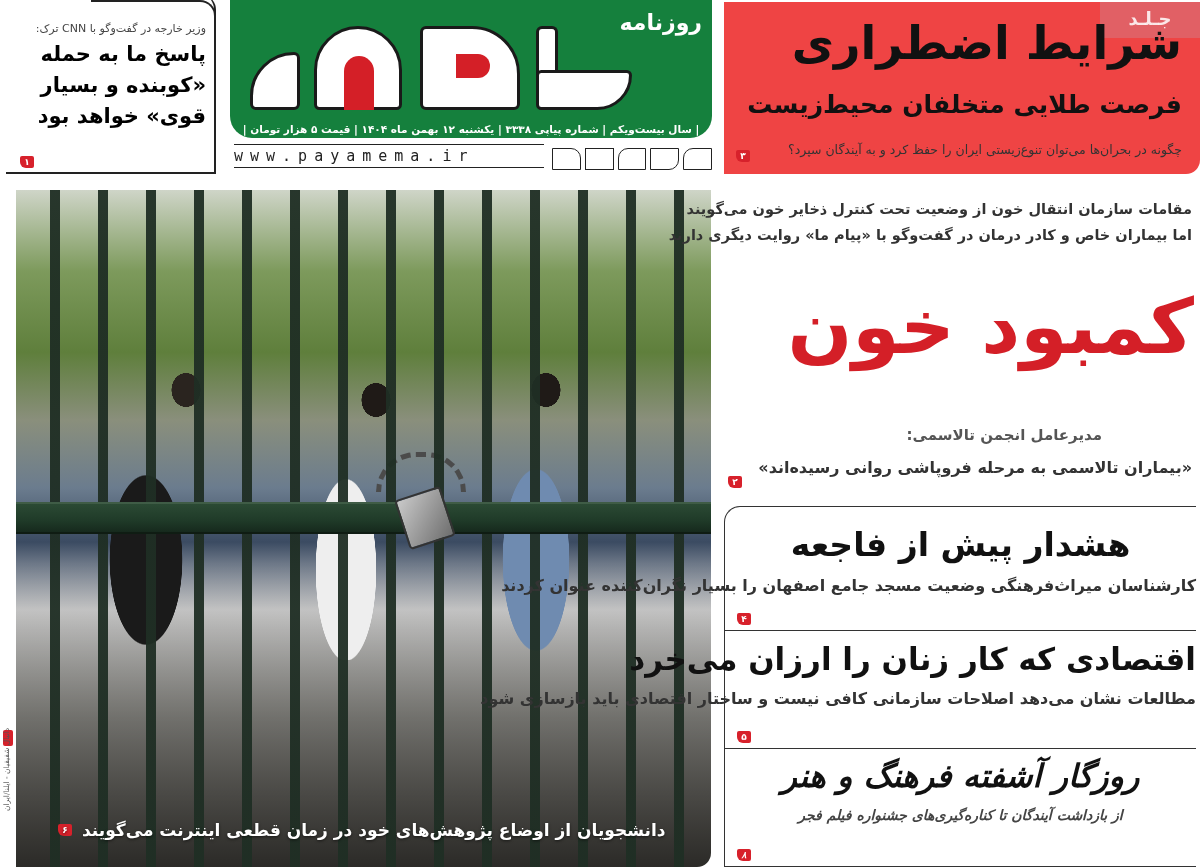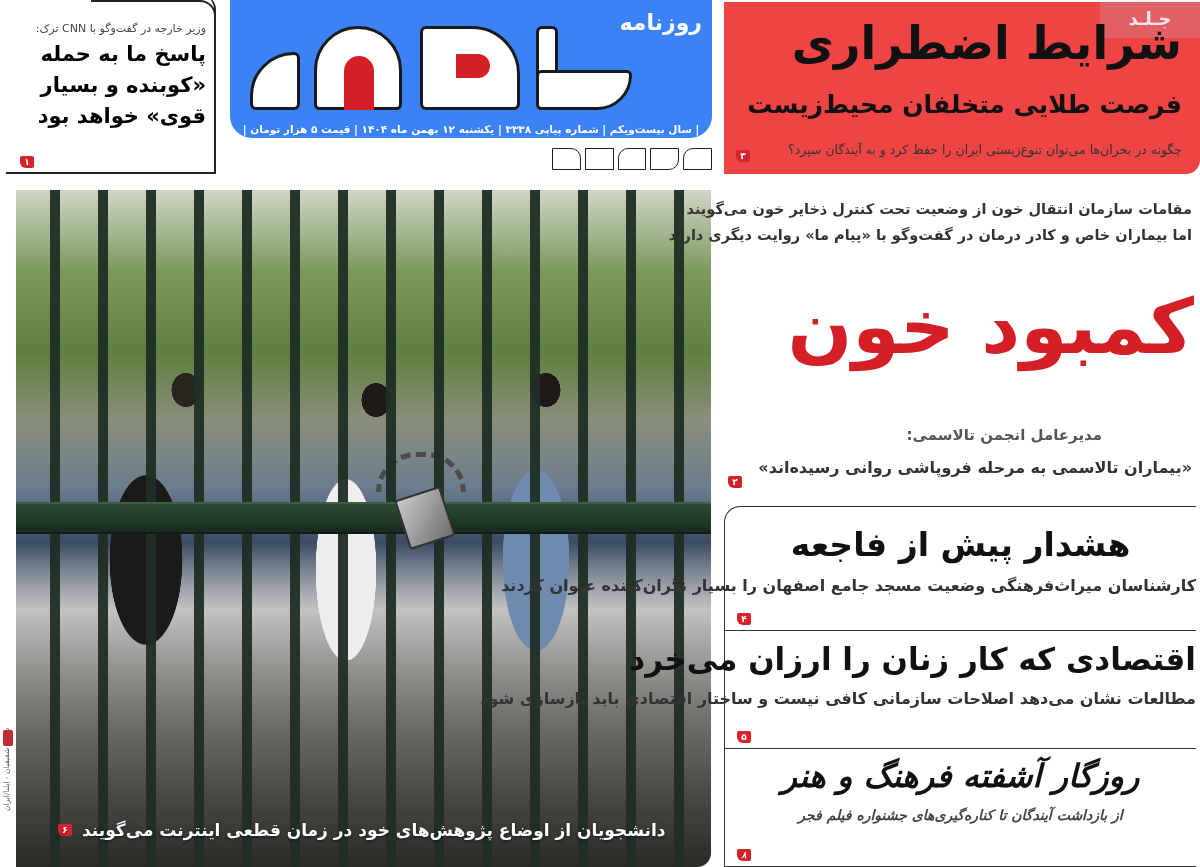--- a/index.html
+++ b/index.html
@@ -24,21 +24,21 @@
   .badge {
     display: inline-block; background: #d7212b; color: #fff; font-size: 9px; font-weight: bold;
     min-width: 14px; height: 12px; line-height: 12px; text-align: center; border-radius: 2px 2px 2px 6px;
     padding: 0 2px;
   }
   .left-teaser .badge { position: absolute; left: 14px; bottom: 4px; }
 
   
   .masthead {
     position: absolute; left: 230px; top: 0; width: 482px; height: 138px;
-    background: #3b82f6; border-radius: 0 0 22px 22px; overflow: hidden;
+    background: #15803d; border-radius: 0 0 22px 22px; overflow: hidden;
   }
   .logo-blocks { position: absolute; left: 14px; top: 12px; width: 390px; height: 100px; }
   .logo-blk { position: absolute; background: #fff; border: 3px solid #1a1a1a; }
   .logo-b1 { left: 6px; top: 40px; width: 50px; height: 58px; border-radius: 44px 6px 6px 6px; }
   .logo-b2 { left: 70px; top: 14px; width: 88px; height: 84px; border-radius: 48px 48px 6px 6px; }
   .logo-b2-in { position: absolute; left: 100px; top: 44px; width: 30px; height: 54px; background: #d41f27; border-radius: 18px 18px 0 0; }
   .logo-b3 { left: 176px; top: 14px; width: 100px; height: 84px; border-radius: 6px 48px 6px 6px; }
   .logo-b3-in { position: absolute; left: 212px; top: 42px; width: 34px; height: 24px; background: #d41f27; border-radius: 0 16px 16px 0; }
   .logo-b4 { left: 292px; top: 58px; width: 96px; height: 40px; border-radius: 6px 6px 40px 6px; }
   .logo-b4-tall { position: absolute; left: 292px; top: 14px; width: 22px; height: 60px; background: #fff; border: 3px solid #1a1a1a; border-bottom: none; border-radius: 6px 6px 0 0; }
@@ -185,20 +185,21 @@
     <div class="logo-b2-in"></div>
     <div class="logo-blk logo-b3"></div>
     <div class="logo-b3-in"></div>
     <div class="logo-b4-tall"></div>
     <div class="logo-blk logo-b4"></div>
   </div>
   <div class="brand-prefix">روزنامه</div>
   <div class="masthead-info">| سال بیست‌ویکم | شماره پیاپی ۳۳۳۸ | یکشنبه ۱۲ بهمن ماه ۱۴۰۴ | قیمت ۵ هزار تومان |</div>
 </div>
 <div class="url-row">
+  <div class="url-text">www.payamema.ir</div>
   <div class="url-boxes">
     <div class="url-box"></div>
     <div class="url-box"></div>
     <div class="url-box"></div>
     <div class="url-box"></div>
     <div class="url-box"></div>
   </div>
 </div>
 
 <div class="right-top">

